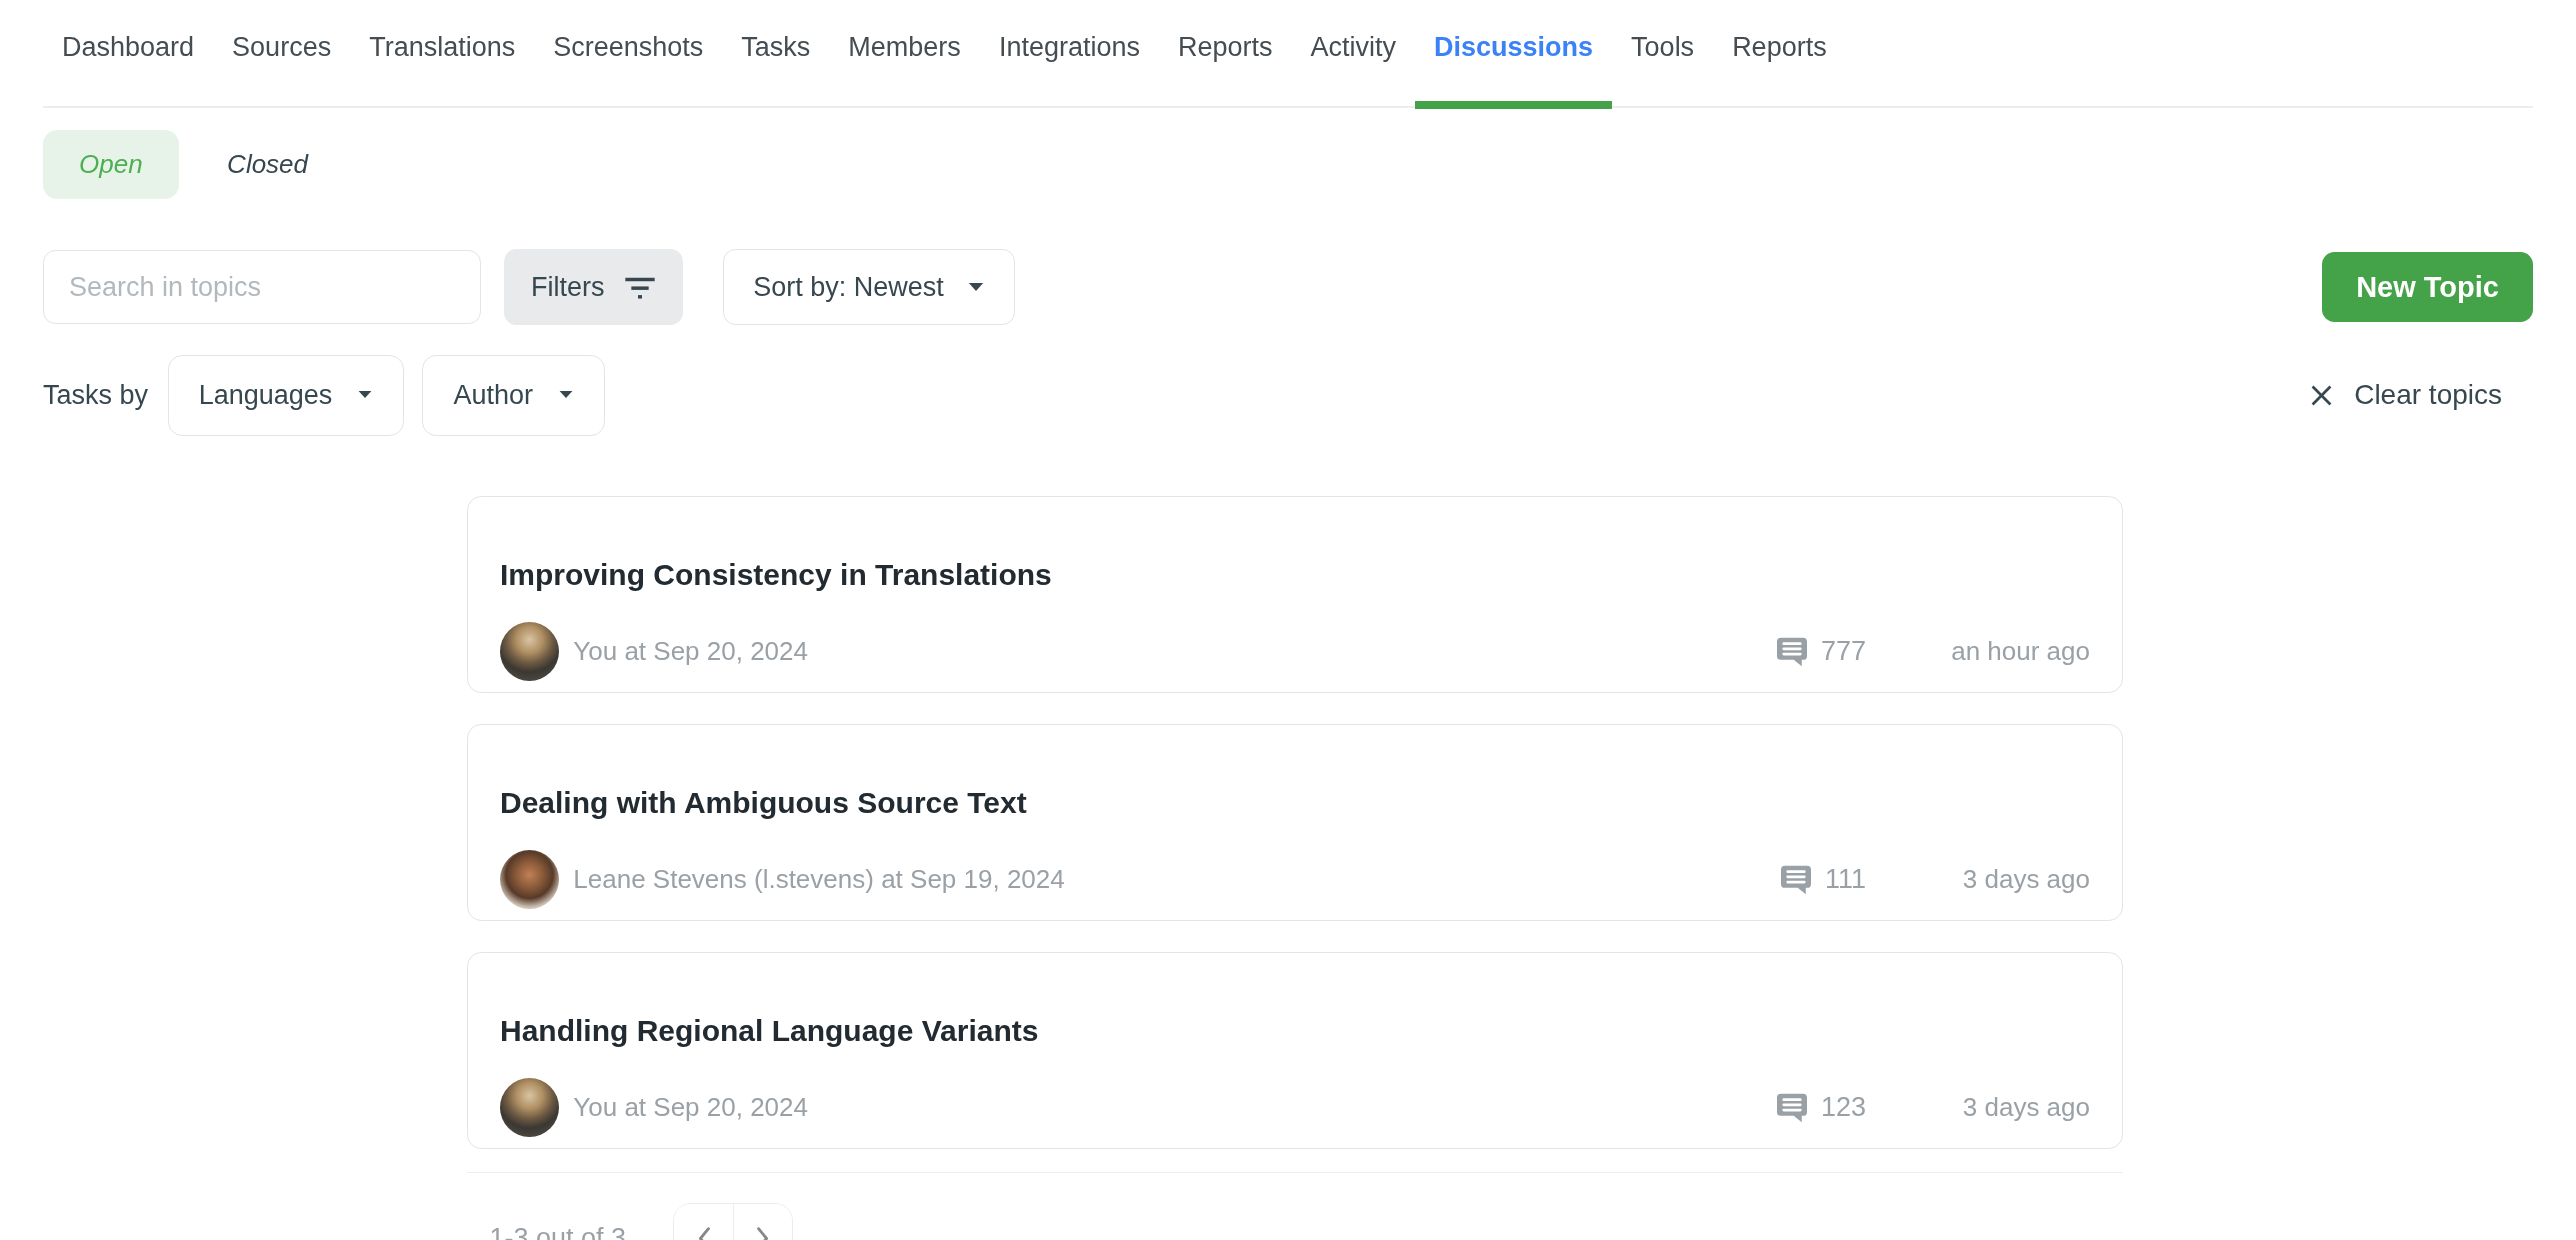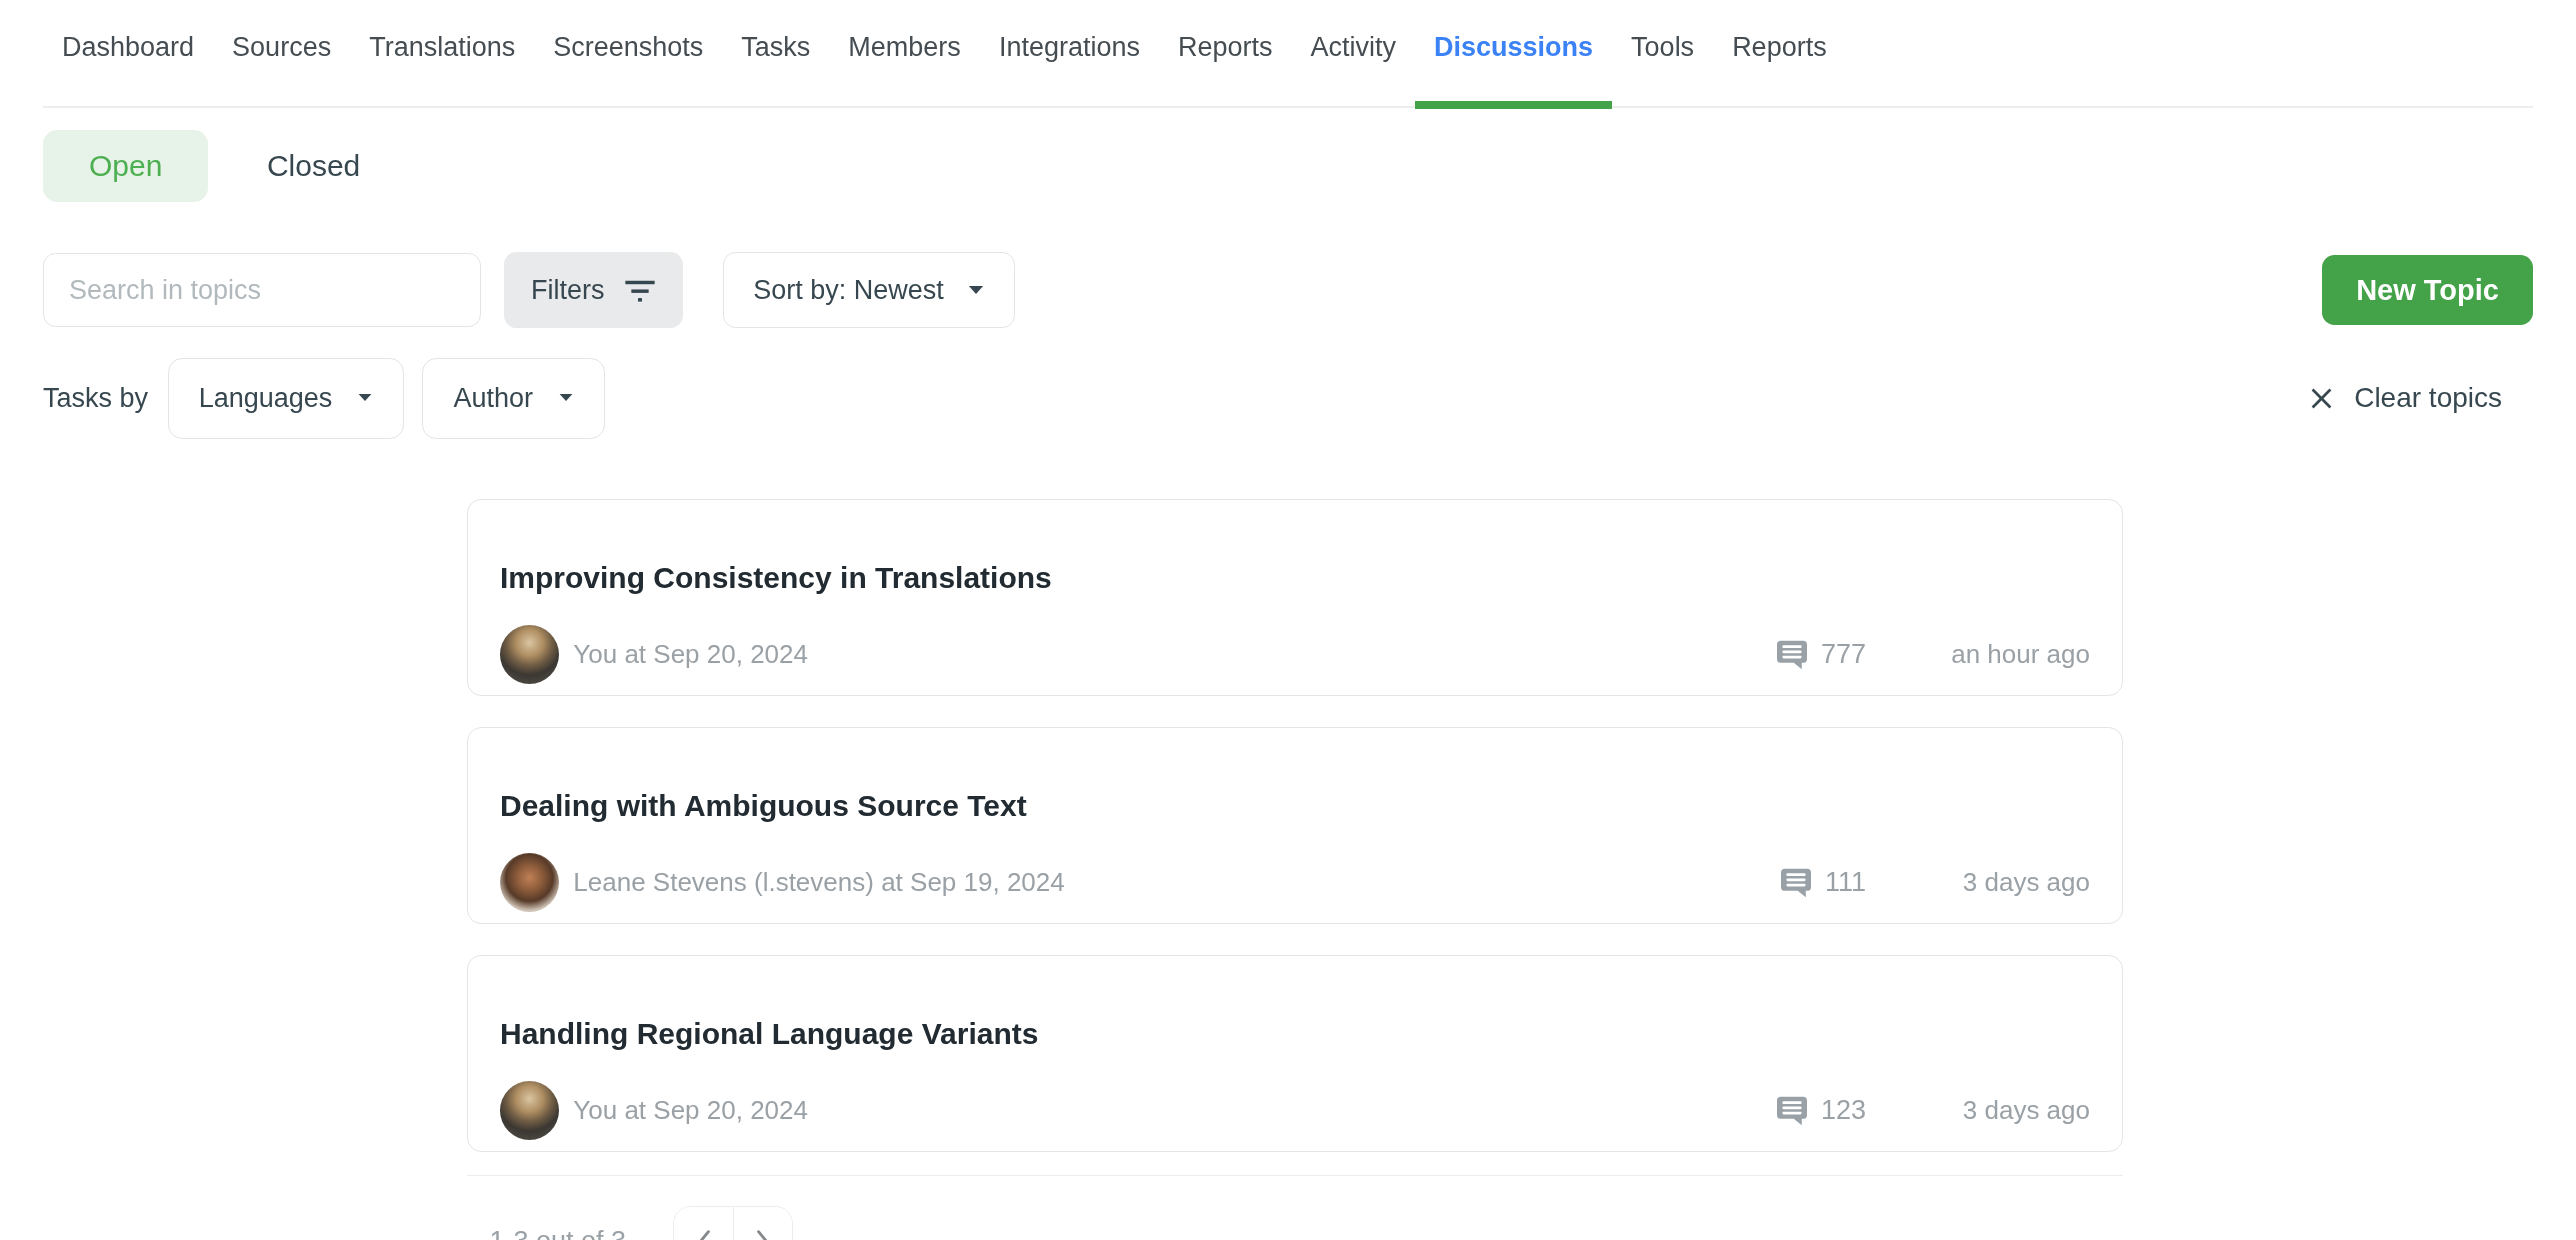--- a/index.html
+++ b/index.html
@@ -17,21 +17,21 @@
     font-size:27px;color:#454d52;padding:32px 19px 43px;
     position:relative;cursor:pointer;white-space:nowrap;
   }
   .nav-item.active{font-weight:700;color:#3b82f6;}
   .nav-item.active::after{
     content:"";position:absolute;left:0;right:0;bottom:-2.7px;height:8px;
     background:#44a248;
   }
   
   .tabs{margin:22.4px 43px 0;display:flex;align-items:center;}
-  .tab{font-size:30px;color:#37474f;padding:19px 46px;border-radius:14.3px;cursor:pointer;}
+  .tab{font-size:26px;color:#37474f;padding:19px 36px;border-radius:14.3px;cursor:pointer;font-style:italic;}
   .tab.active{background:#e7f3e8;color:#4caf50;}
   .tab + .tab{margin-left:12.5px;}
   
   .toolbar{margin:50px 43px 0;display:flex;align-items:center;height:76px;}
   .search-input{
     width:386px;height:72px;border:1.8px solid #e2e4e5;border-radius:12.5px;
     padding:0 25px;font-size:27px;color:#37474f;outline:none;
     font-family:inherit;background:#fff;
   }
   .search-input::placeholder{color:#b2b9bd;}

